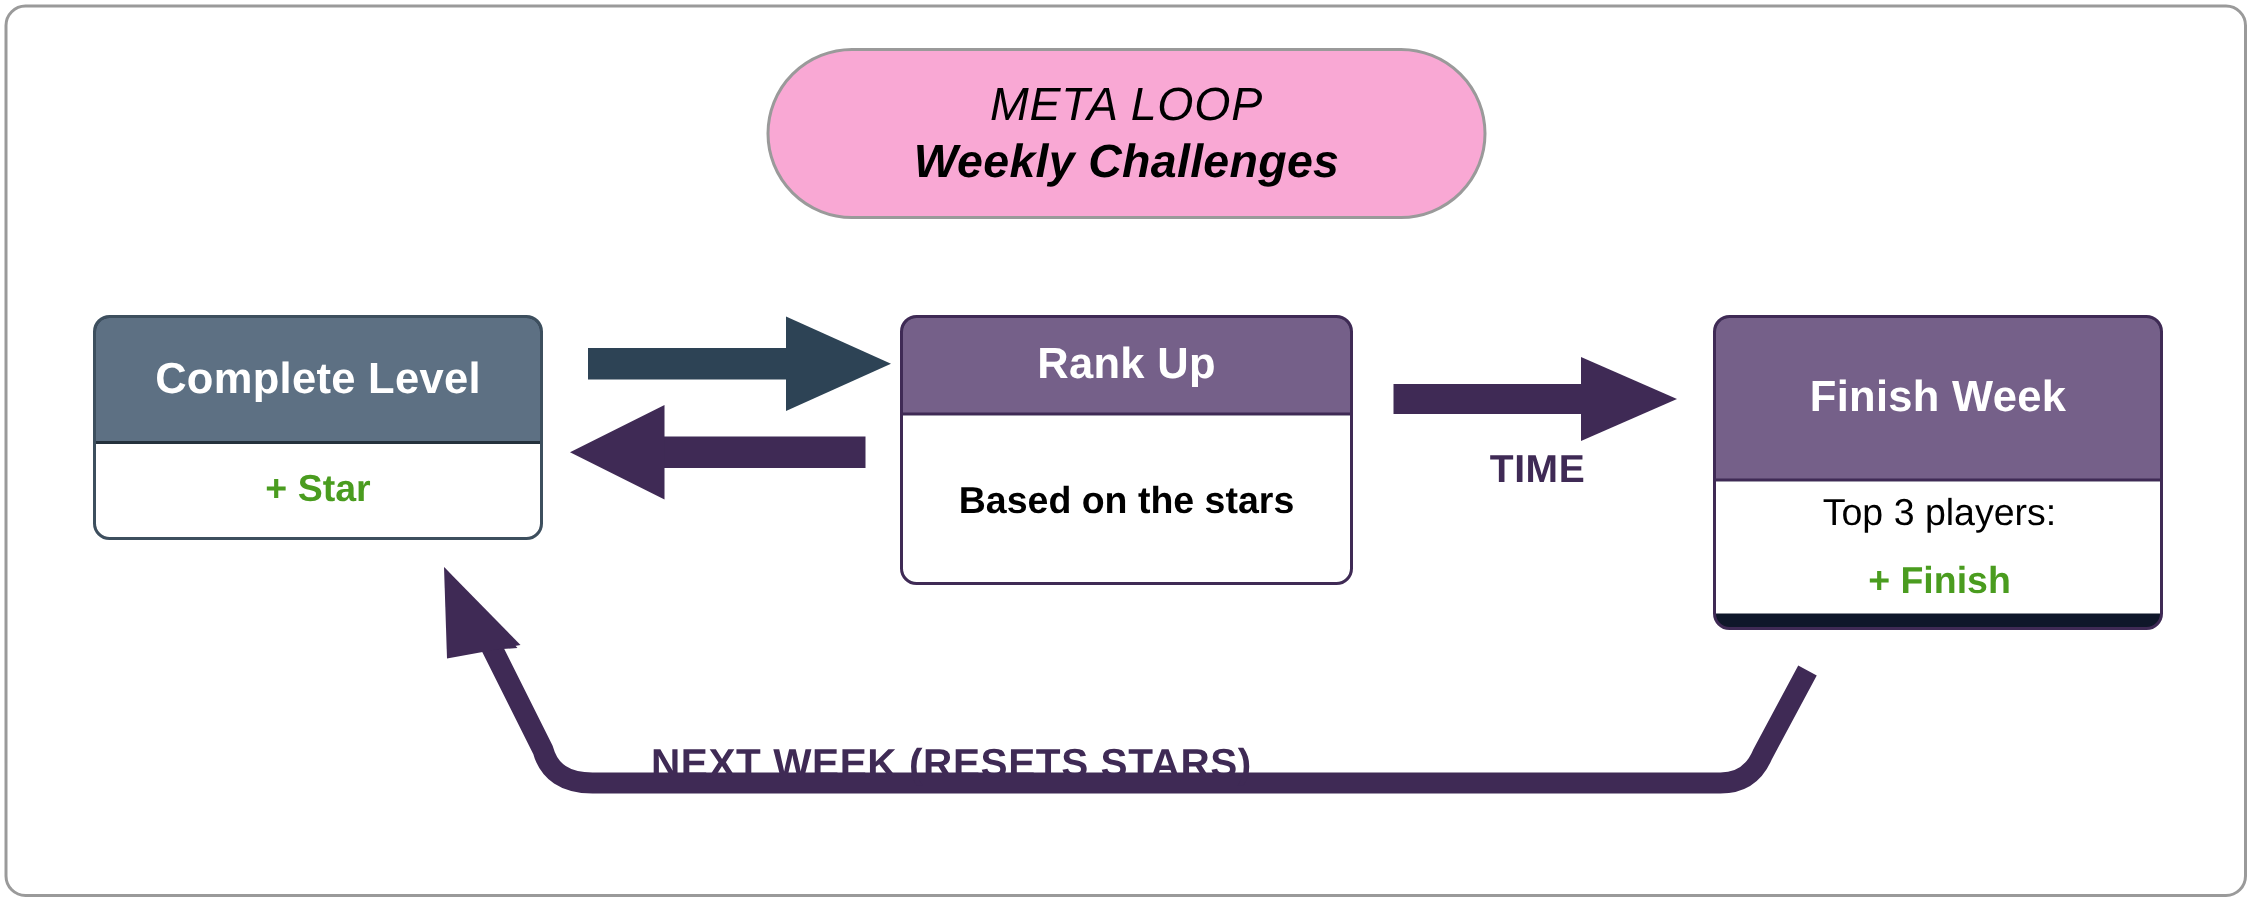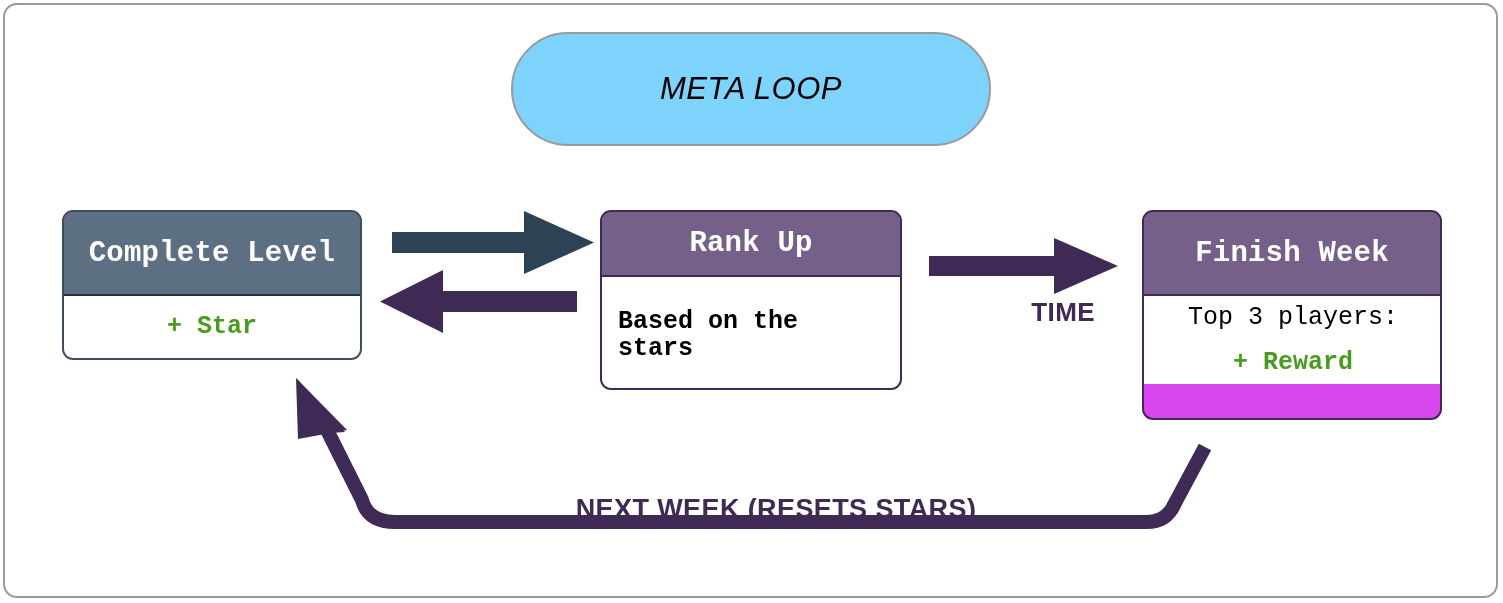--- a/index.html
+++ b/index.html
@@ -33,21 +33,21 @@
   
   .title-pill {
     position: absolute;
     left: 511px;
     top: 32px;
     width: 480px;
     height: 114px;
     border: 2px solid #9a9a9a;
     border-radius: 57px;
     box-sizing: border-box;
-    background: #7dd3fc;
+    background: #f9a8d4;
     display: flex;
     flex-direction: column;
     align-items: center;
     justify-content: center;
     gap: 2px;
   }
   .title-line1 {
     font-size: 31px;
     font-style: italic;
     font-weight: 400;
@@ -61,24 +61,23 @@
     font-weight: bold;
     color: #000000;
     letter-spacing: 0.2px;
     line-height: 1.15;
   }
 
   
   .node {
     position: absolute;
     box-sizing: border-box;
-    background: #d946ef;
+    background: #0f172a;
     border-radius: 11px;
     overflow: hidden;
-    font-family: Liberation Mono, monospace;
   }
   .node-head {
     box-sizing: border-box;
     display: flex;
     align-items: center;
     justify-content: center;
     color: #ffffff;
     font-weight: bold;
     font-size: 29px;
     letter-spacing: 0.2px;
@@ -129,21 +128,21 @@
 
   
   #node-finish {
     left: 1142px;
     top: 210px;
     width: 300px;
     height: 210px;
     border: 2px solid #3f2a55;
   }
   #node-finish .node-head {
-    height: 84px;
+    height: 109px;
     background: #756089;
     border-bottom: 2px solid #3f2a55;
   }
   #node-finish .node-body {
     height: 88px;
     gap: 17px;
     padding-left: 18px;
   }
 
   .body-text {
@@ -179,39 +178,39 @@
     color: #3f2a55;
     font-weight: bold;
     letter-spacing: 0.4px;
   }
   #label-timeisup {
     left: 955px;
     top: 297px;
     width: 140px;
     font-size: 26px;
     line-height: 1.17;
-    text-align: right;
+    text-align: center;
   }
   #label-nextweek {
-    left: 456px;
+    left: 434px;
     top: 494px;
     width: 640px;
     font-size: 27px;
-    text-align: center;
   }
 </style>
 </head>
 <body>
 
 <div id="canvas">
 
   <div class="frame-border"></div>
 
   <div class="title-pill">
     <div class="title-line1">META LOOP</div>
+    <div class="title-line2">Weekly Challenges</div>
   </div>
 
   <svg class="layer" viewBox="0 0 1503 603">
 
     <g>
       <rect x="392" y="232" width="135" height="21" fill="#2d4355"></rect>
       <polygon points="524,211 524,274 594,242.5" fill="#2d4355"></polygon>
     </g>
 
     <g>
@@ -242,21 +241,21 @@
     <div class="node-head">Rank Up</div>
     <div class="node-body">
       <div class="body-text bold">Based on the stars</div>
     </div>
   </div>
 
   <div class="node" id="node-finish">
     <div class="node-head">Finish Week</div>
     <div class="node-body">
       <div class="body-text left">Top 3 players:</div>
-      <div class="body-text green left">+ Reward</div>
+      <div class="body-text green left">+ Finish</div>
     </div>
   </div>
 
   <div class="edge-label" id="label-timeisup">
     <div>TIME</div>
   </div>
 
   <div class="edge-label" id="label-nextweek">NEXT WEEK (RESETS STARS)</div>
 
 </div>

